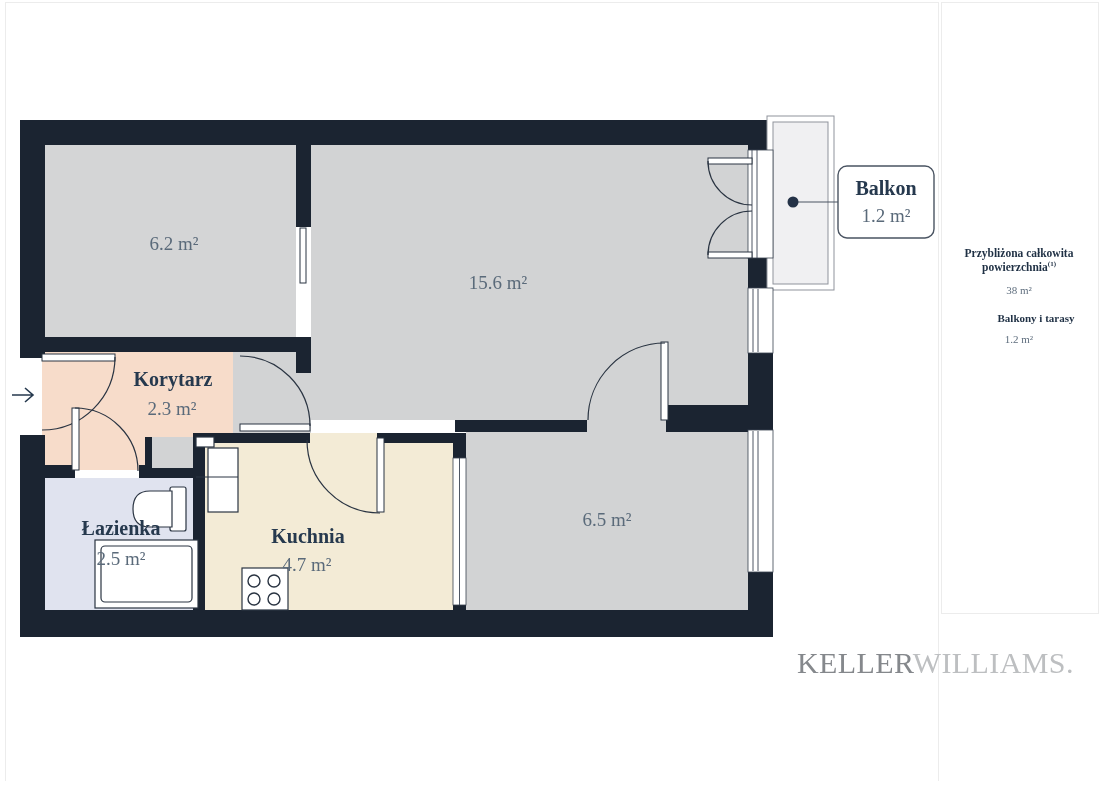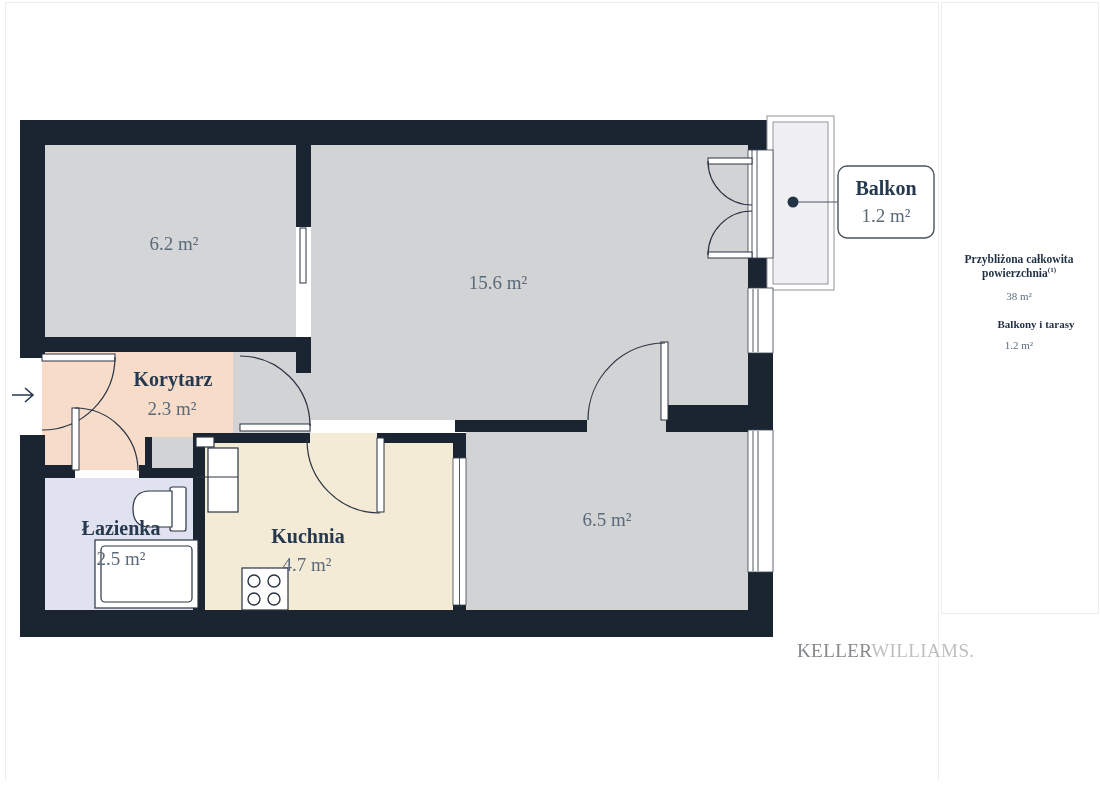--- a/index.html
+++ b/index.html
@@ -19,30 +19,30 @@
   .floor-cream{fill:#f3ebd6;}
   .fixture{fill:#ffffff;stroke:#2a3442;stroke-width:1.2;}
   .leaf{fill:#ffffff;stroke:#2a3442;stroke-width:1;}
   .arc{fill:none;stroke:#2a3442;stroke-width:1.2;}
   .glass{fill:#ffffff;stroke:#3a4452;stroke-width:0.8;}
   .gline{stroke:#3a4452;stroke-width:0.9;}
   .name-label{font-size:20px;font-weight:bold;fill:#26394e;text-anchor:middle;}
   .area-label{font-size:19px;fill:#5a6a7a;text-anchor:middle;}
 
   
-  #info-content{position:absolute;left:941px;top:252px;width:156px;text-align:center;color:#1f3044;}
+  #info-content{position:absolute;left:941px;top:246px;width:156px;text-align:center;color:#1f3044;}
   #info-heading{font-size:11.5px;font-weight:bold;line-height:1.25;}
   #info-heading sup{font-size:7px;}
   .info-value{font-size:11px;color:#5f6e7e;margin-top:9px;}
   #info-balcony-label{font-size:11px;font-weight:bold;margin-top:16px;padding-left:34px;}
 
   
   #logo{position:absolute;left:797px;top:638px;width:200px;}
   #logo-kw{font-size:76px;font-weight:bold;color:#bf1f2d;letter-spacing:-4px;line-height:0.9;}
-  #logo-words{font-size:19px;letter-spacing:0.4px;margin-top:2px;white-space:nowrap;}
+  #logo-words{font-size:30px;letter-spacing:0.4px;margin-top:8px;white-space:nowrap;}
   #logo-keller{color:#85888c;}
   #logo-williams{color:#bdbfc1;}
   #logo-dot{color:#bdbfc1;}
 </style>
 </head>
 <body>
 
 <div id="stage">
   <div id="plan-card" class="card"></div>
   <div id="info-card" class="card"></div>

